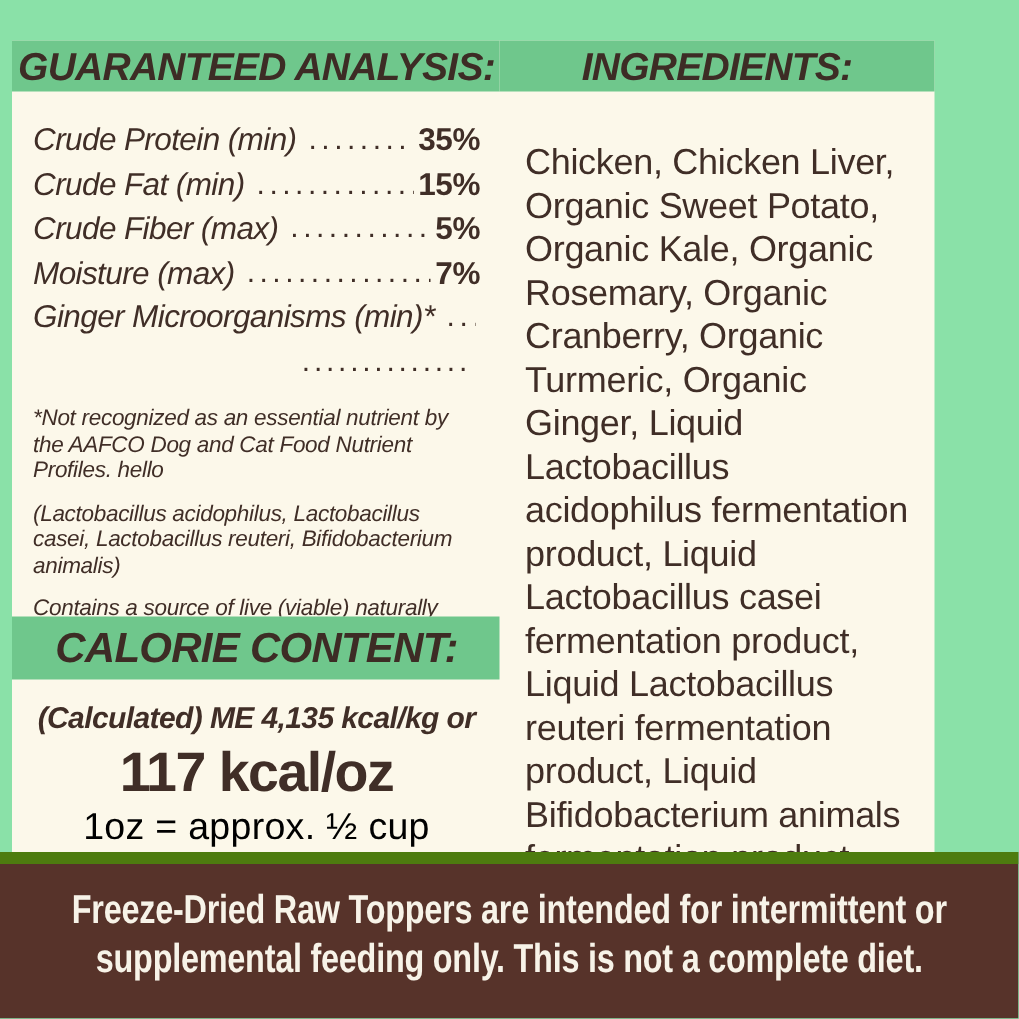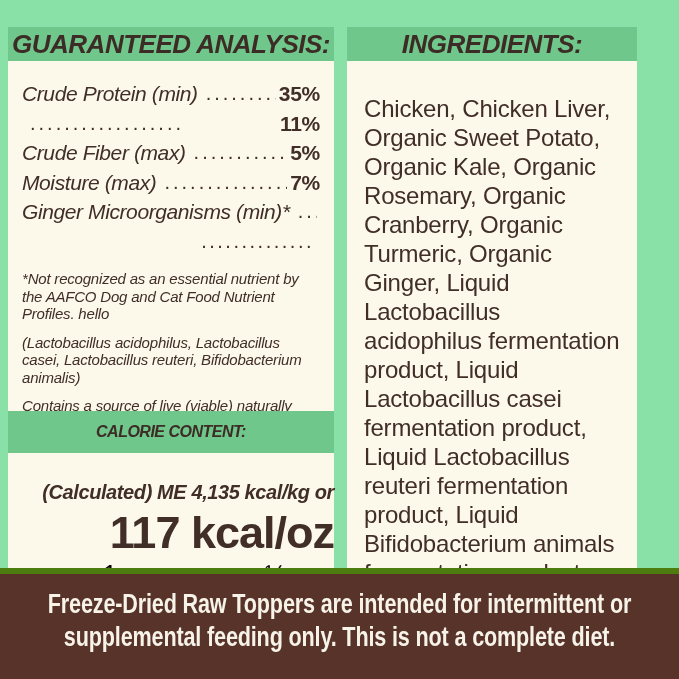--- a/index.html
+++ b/index.html
@@ -15,21 +15,21 @@
     position:absolute;
     top:6px;
     height:553px;
     background:#fcf8ea;
     display:flex;
     flex-direction:column;
     box-sizing:border-box;
     margin-top:21px;
   }
   .panel.left{left:8px;width:326px;}
-  .panel.right{left:347px;width:290px;}
+  .panel.right{left:333px;width:290px;}
   .bar{
     background:#6fc78c;
     height:34px;
     flex:0 0 34px;
     display:flex;
     align-items:center;
     justify-content:center;
     font-style:italic;
     font-weight:bold;
     font-size:26px;
@@ -82,38 +82,38 @@
   }
   .fn{
     margin:11px 0 0 0;
     font-style:italic;
     font-size:15px;
     line-height:17.5px;
     letter-spacing:-0.2px;
   }
   .fn:first-of-type{margin-top:14px;}
   
-  .calorie-bar{flex:0 0 42px;height:42px;font-size:16px;}
+  .calorie-bar{flex:0 0 42px;height:42px;font-size:28px;}
   .cal-body{
     flex:1;
-    text-align:right;
-    padding-top:28px;
+    text-align:center;
+    padding-top:15px;
   }
   .cal-line1{
     margin:0;
     font-style:italic;
     font-weight:bold;
     font-size:20px;
     letter-spacing:-0.4px;
     white-space:nowrap;
   }
   .cal-line2{
     margin:3px 0 1px 0;
     font-weight:bold;
-    font-size:45px;
+    font-size:37px;
     letter-spacing:-1px;
   }
   .cal-line3{
     margin:0;
     font-size:25px;
     color:#000000;
     letter-spacing:0.2px;
   }
   
   .ing-body{
@@ -124,21 +124,21 @@
     letter-spacing:-0.2px;
   }
   
   .bottom-bar{
     position:absolute;
     left:0;
     top:568px;
     width:679px;
     height:111px;
     background:#57332a;
-    border-top:6px solid #4d7c0f;
+    border-top:8px solid #4d7c0f;
     box-sizing:border-box;
   }
   .disclaimer{
     position:absolute;
     left:-85px;
     top:14px;
     width:849px;
     transform:scaleX(0.8);
     text-align:center;
     color:#f7f3e8;
@@ -155,22 +155,23 @@
   <header class="bar">
     <span>GUARANTEED ANALYSIS:</span>
   </header>
   <div class="ga-body">
     <div class="row">
       <span class="lbl">Crude Protein (min)</span>
       <span class="dots">.............</span>
       <span class="val">35%</span>
     </div>
     <div class="row">
+      <span class="lbl">Crude Fat (min)</span>
       <span class="dots">..................</span>
-      <span class="val">11%</span>
+      <span class="val">15%</span>
     </div>
     <div class="row">
       <span class="lbl">Crude Fiber (max)</span>
       <span class="dots">................</span>
       <span class="val">5%</span>
     </div>
     <div class="row">
       <span class="lbl">Moisture (max)</span>
       <span class="dots">..................</span>
       <span class="val">7%</span>

